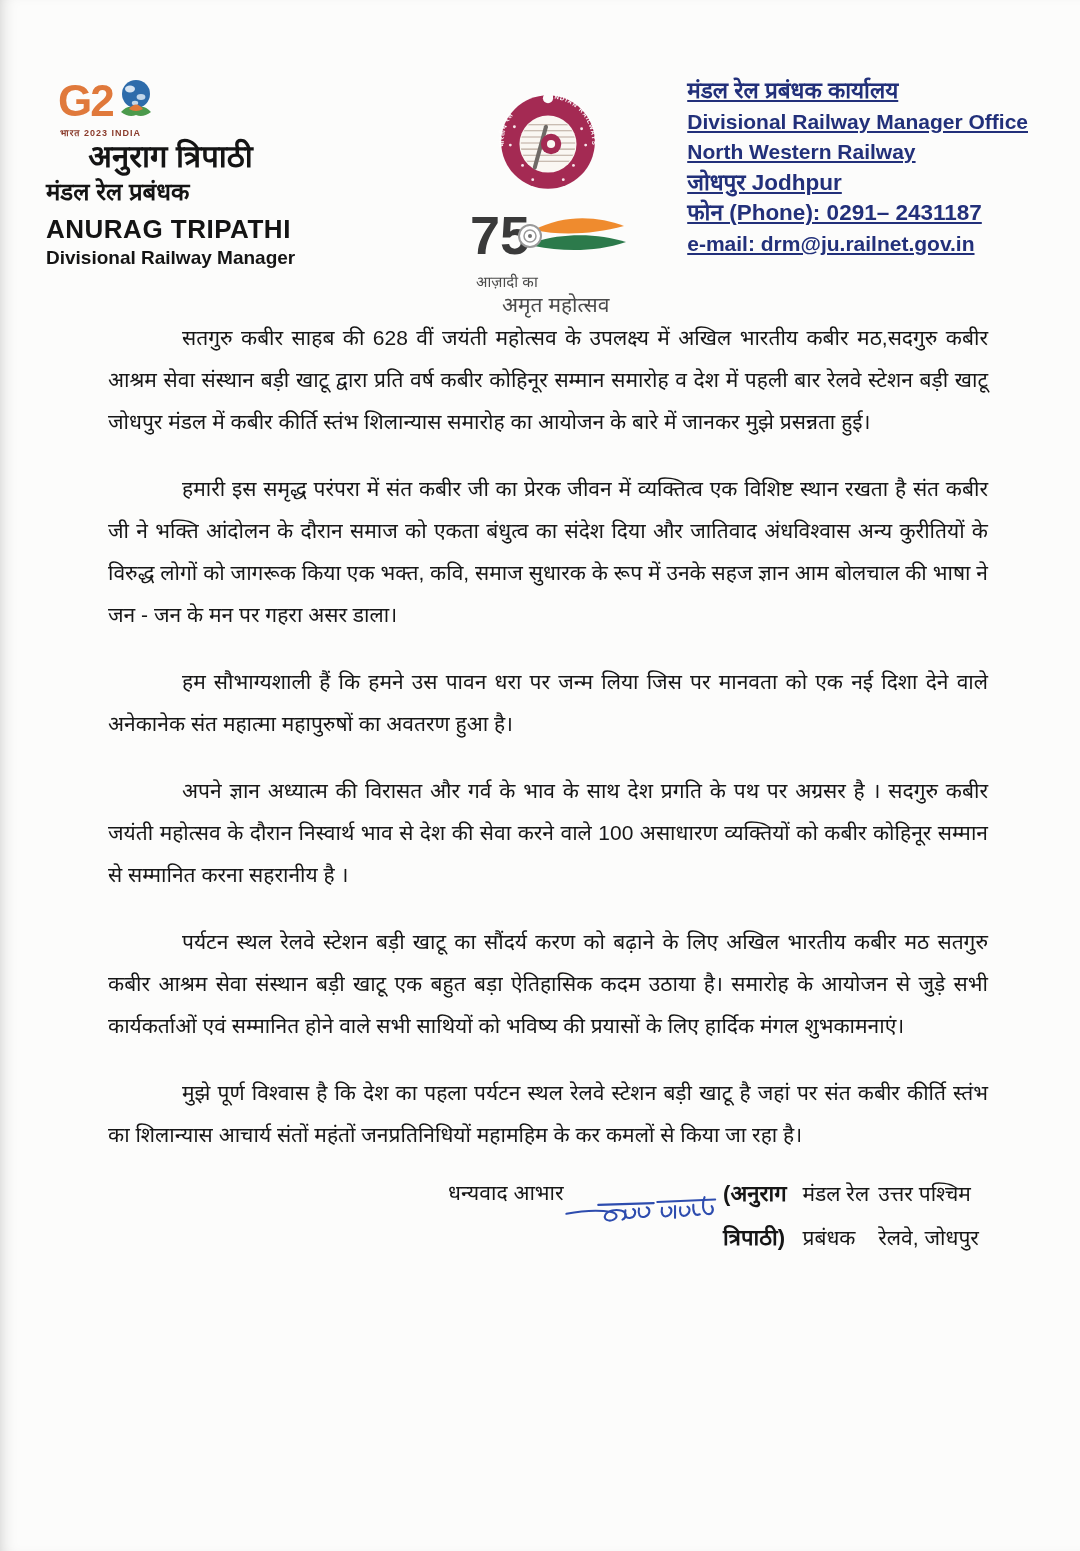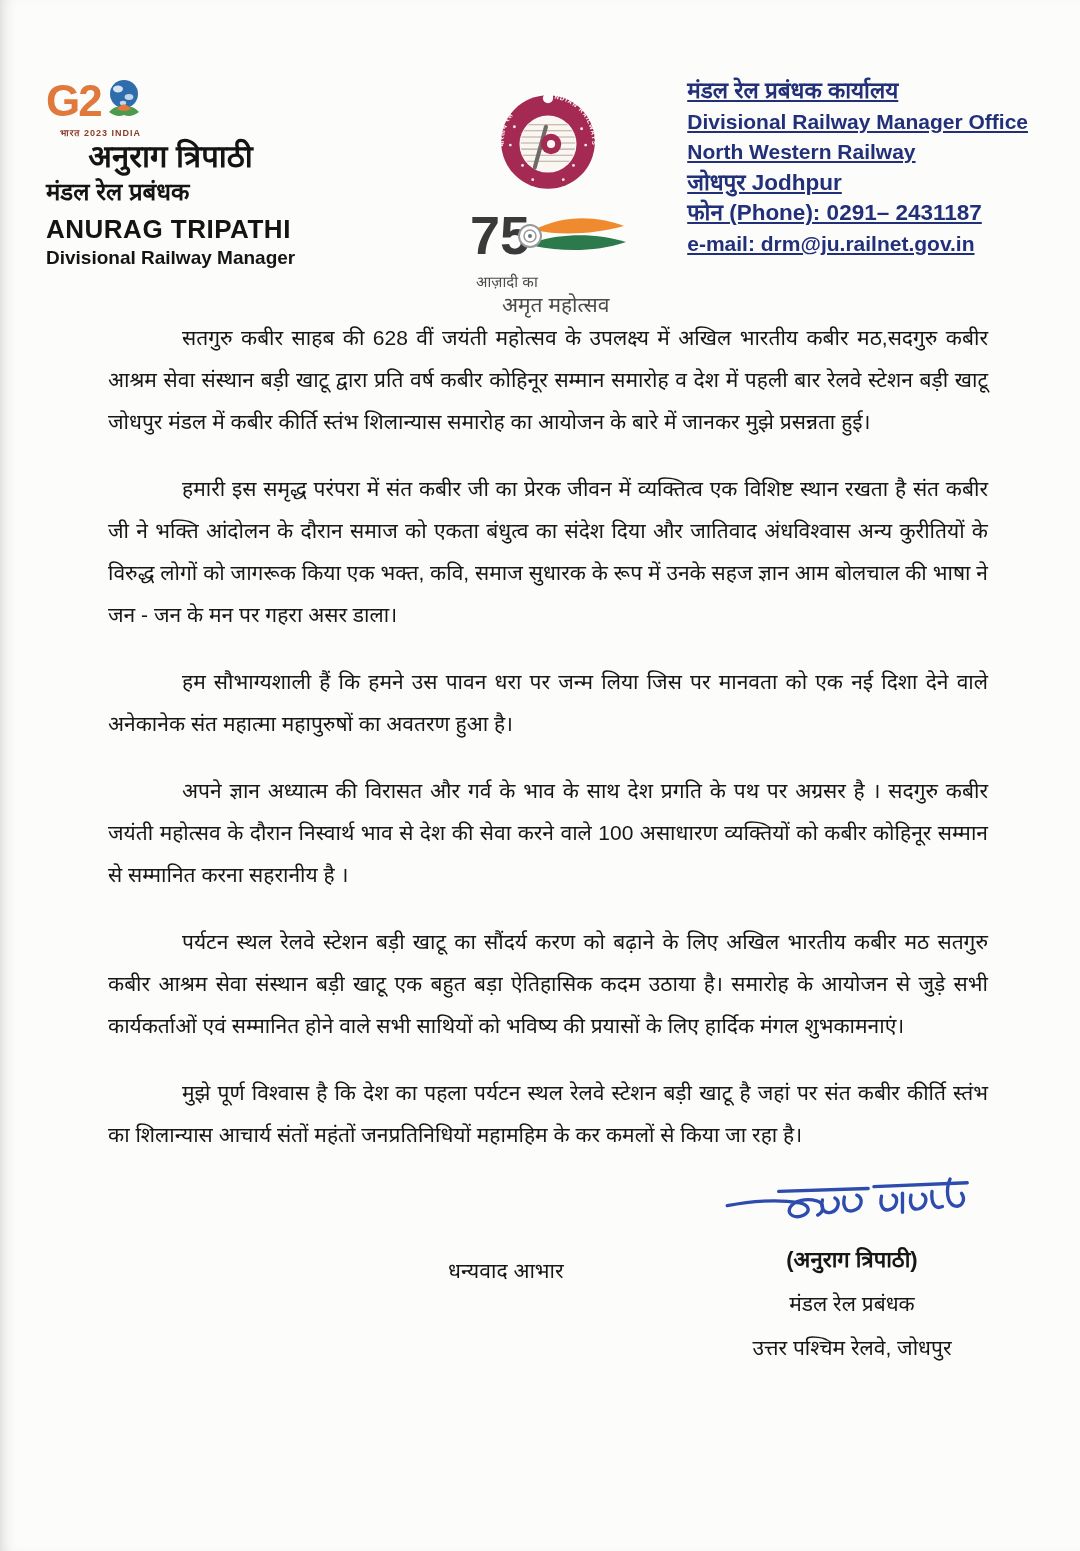--- a/index.html
+++ b/index.html
@@ -5,42 +5,42 @@
   html,body{margin:0;padding:0;}
   body{background:#e8e8e8;font-family:"Liberation Sans","DejaVu Sans",sans-serif;}
   .page{
     position:relative;width:1080px;height:1551px;margin:0 auto;
     background:#fcfcfb;overflow:hidden;color:#1c1c1c;
     box-shadow:inset 12px 0 18px -14px rgba(0,0,0,.25);
   }
   
   .hdr{position:absolute;top:0;left:0;right:0;height:290px;}
   .g20{position:absolute;left:46px;top:78px;}
-  .g20-row{display:flex;align-items:center;gap:2px;}
+  .g20-row{display:flex;align-items:center;gap:2px;margin-left:12px;}
   .g20-g2{font-size:44px;font-weight:700;color:#e0793b;letter-spacing:-2px;line-height:1;}
   .g20-india{font-size:9px;color:#8a3b2b;font-weight:700;margin:2px 0 0 14px;letter-spacing:1px;}
   .sender{position:absolute;left:46px;top:138px;color:#141414;}
   .sender .n-hi{font-size:31px;font-weight:700;line-height:38px;text-align:center;}
   .sender .t-hi{font-size:24px;font-weight:700;line-height:32px;}
   .sender .n-en{font-size:26px;font-weight:700;letter-spacing:.5px;line-height:34px;margin-top:4px;}
   .sender .t-en{font-size:19px;font-weight:700;line-height:24px;}
   .emblem-wrap{position:absolute;left:448px;top:86px;width:200px;text-align:center;}
   .amrit-lines{color:#4a4a4a;text-align:left;margin-left:28px;line-height:23px;}
   .amrit-lines .a1{font-size:15px;}
   .amrit-lines .a2{font-size:21px;margin-left:26px;}
   .office{position:absolute;right:52px;top:76px;text-align:left;color:#22307a;font-weight:700;line-height:30.5px;text-decoration:underline;}
   .office .hi{font-size:22.5px;}
   .office .en{font-size:21px;}
   
   .body{position:absolute;left:108px;right:92px;top:292px;font-size:21px;line-height:42px;color:#161616;}
   .salutation div{padding-left:20px;}
   .body p{margin:25px 0 0 0;text-align:justify;text-indent:74px;}
-  .close-row{display:flex;margin-top:16px;align-items:center;}
+  .close-row{display:flex;margin-top:16px;align-items:flex-start;}
   .closing{margin-left:340px;white-space:nowrap;}
-  .sig-col{margin-left:auto;display:flex;flex-direction:column;align-items:center;margin-right:4px;}
+  .sig-col{margin-left:auto;display:flex;flex-direction:row;align-items:center;margin-right:4px;}
   .sig-col .sig-svg{margin-top:-14px;}
   .sig-name{font-weight:700;font-size:22px;line-height:44px;}
   .sig-title{font-size:21px;line-height:44px;}
   .sig-org{font-size:21px;line-height:44px;}
 </style>
 </head>
 <body>
 
 <div class="page">
 

